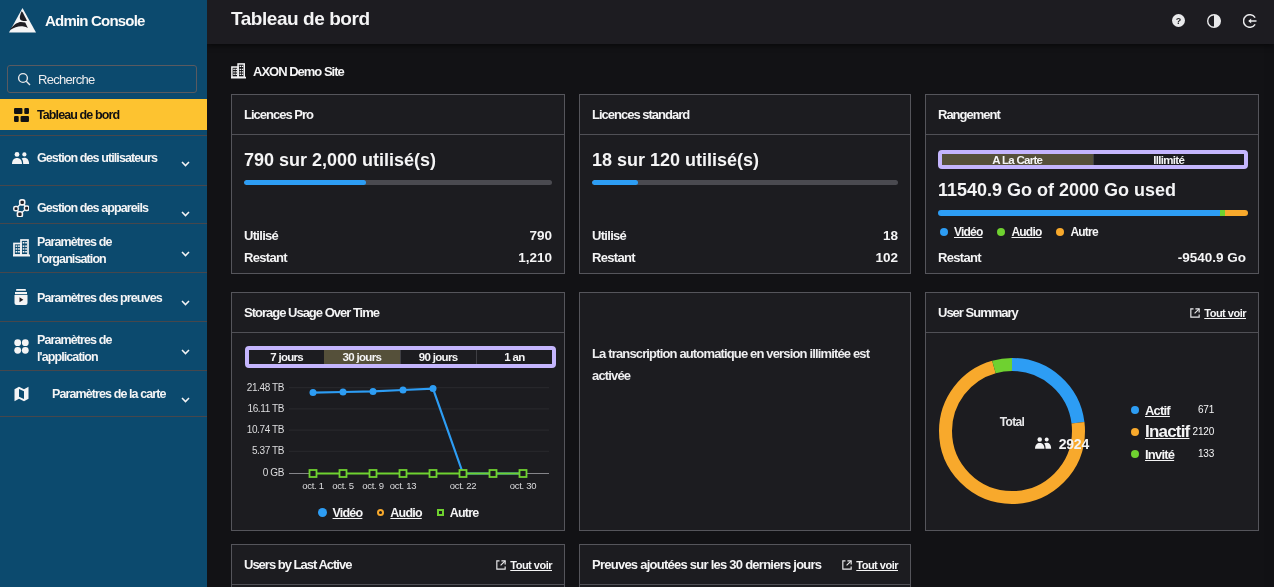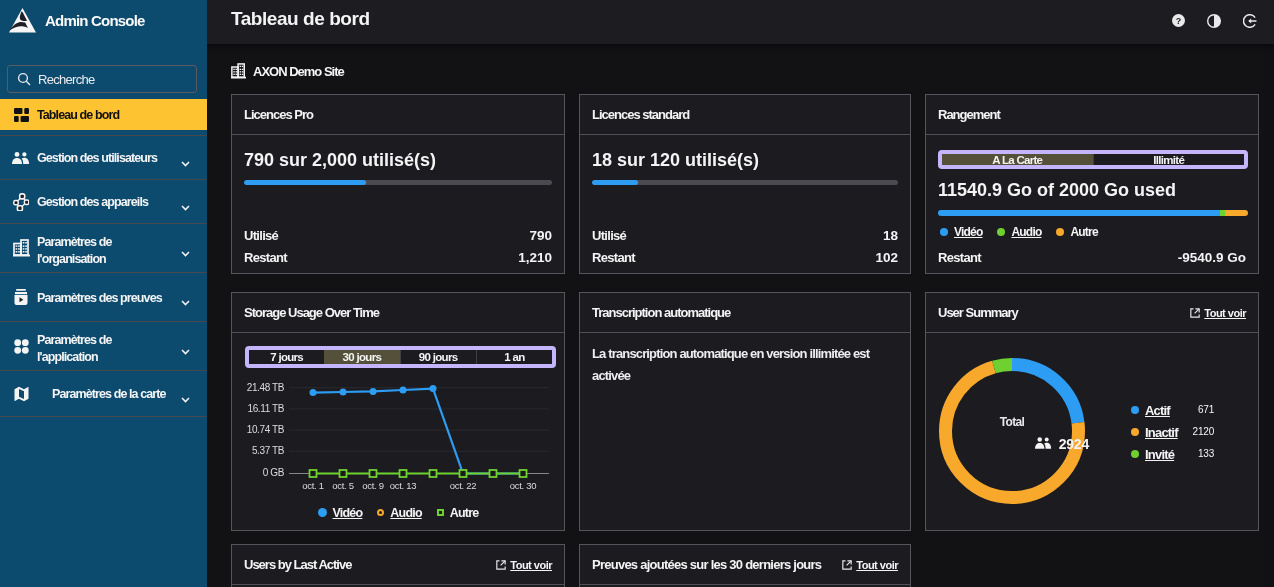--- a/index.html
+++ b/index.html
@@ -20,21 +20,21 @@
 #search { position:absolute; left:7px; top:65px; width:190px; height:28px; border:1px solid #5a5a60; border-radius:3px; display:flex; align-items:center; padding-left:9px; }
 #search svg { margin-right:7px; }
 #search span { color:#ececee; font-size:13px; letter-spacing:-0.7px; }
 .mitem { position:absolute; left:0; width:207px; display:flex; align-items:center; border-top:1px solid #47474c; }
 .mitem .ic { width:18px; height:18px; margin-left:12px; margin-right:7px; flex:none; display:flex; align-items:center; justify-content:center; }
 .mitem .txt { font-weight:bold; font-size:12.5px; letter-spacing:-0.9px; line-height:17px; color:#f4f4f5; flex:1; position:relative; top:1px; }
 .mitem .chev { margin-right:17px; height:6px; }
 #m-dash { top:99px; height:31px; background:#fdc330; border-top:none; }
 #m-dash .txt { color:#111113; }
 #m-users { top:135px; height:44px; }
-#m-dev   { top:179px; height:44px; }
+#m-dev   { top:185px; height:44px; }
 #m-org   { top:223px; height:49px; }
 #m-ev    { top:272px; height:49px; }
 #m-app   { top:321px; height:49px; }
 #m-map   { top:370px; height:47px; border-bottom:1px solid #47474c;gap:15px; }
 
 
 #topbar { position:absolute; left:207px; top:0; width:1067px; height:44px; background:#1d1c21; box-shadow:0 2px 5px rgba(0,0,0,0.5); z-index:4; }
 #title { position:absolute; left:24px; top:8px; font-size:19px; font-weight:bold; letter-spacing:-0.45px; }
 .tbico { position:absolute; top:14px; }
 
@@ -375,23 +375,20 @@
       <span class="dot" style="background:#2d9df4; width:9px; height:9px;"></span>
         <span class="leg lbl u" style="font-size:12.5px;">Vidéo</span>
       <span style="display:inline-block; width:7px; height:7px; border-radius:50%; border:2px solid #f8a92c; margin-left:15px;"></span>
         <span class="leg lbl u" style="font-size:12.5px;">Audio</span>
       <span style="display:inline-block; width:7px; height:7px; border:2px solid #6fd130; margin-left:15px;"></span>
         <span class="leg lbl" style="font-size:12.5px;">Autre</span>
     </div>
   </div>
 
   <div class="card c-r2 col2">
-    <div class="chdr">
-        <span class="h">Transcription automatique</span>
-      </div>
     <div style="position:absolute; left:12px; top:50px; width:298px; font-size:13px; font-weight:bold; letter-spacing:-0.85px; line-height:21.5px; color:#ededef;">La transcription automatique en version illimitée est activée</div>
   </div>
 
   <div class="card c-r2 col3">
     <div class="chdr">
         <span class="h">User Summary</span>
       <span class="sp"></span>
       <span class="seeall">
           <svg width="10" height="10" viewBox="0 0 12 12">
             <path d="M4.2 1 H1 V11 H11 V7.8" fill="none" stroke="#e9e9eb" stroke-width="1.4"></path>
@@ -416,21 +413,21 @@
           <path d="M0 12 C0 7.9 2.2 5.9 5 5.9 C7.8 5.9 10 7.9 10 12 Z" fill="#f4f4f5"></path>
           <path d="M11.2 12 C11.2 9 10.7 7.4 9.6 6.4 C10.4 6 11.4 5.8 12.4 5.8 C15 5.8 17.1 7.8 17.1 12 Z" fill="#f4f4f5"></path>
         </svg>2924</div>
     <div style="position:absolute; left:205px; top:106px;">
       <div style="display:flex; align-items:center; height:22px;">
           <span class="dot" style="background:#2d9df4;"></span>
           <span class="leg lbl u" style="font-size:13px;">Actif</span>
         </div>
       <div style="display:flex; align-items:center; height:22px;">
           <span class="dot" style="background:#f8a92c;"></span>
-          <span class="leg lbl u" style="font-size:13px;">Inactif</span>
+          <span class="leg lbl u" style="font-size:17px;">Inactif</span>
         </div>
       <div style="display:flex; align-items:center; height:22px;">
           <span class="dot" style="background:#6fd130;"></span>
           <span class="leg lbl u" style="font-size:13px;">Invité</span>
         </div>
     </div>
     <div style="position:absolute; left:258px; top:106px; width:30px; text-align:right; font-size:10px; letter-spacing:-0.2px;">
       <div style="height:22px; line-height:22px;">671</div>
       <div style="height:22px; line-height:22px;">2120</div>
       <div style="height:22px; line-height:22px;">133</div>

